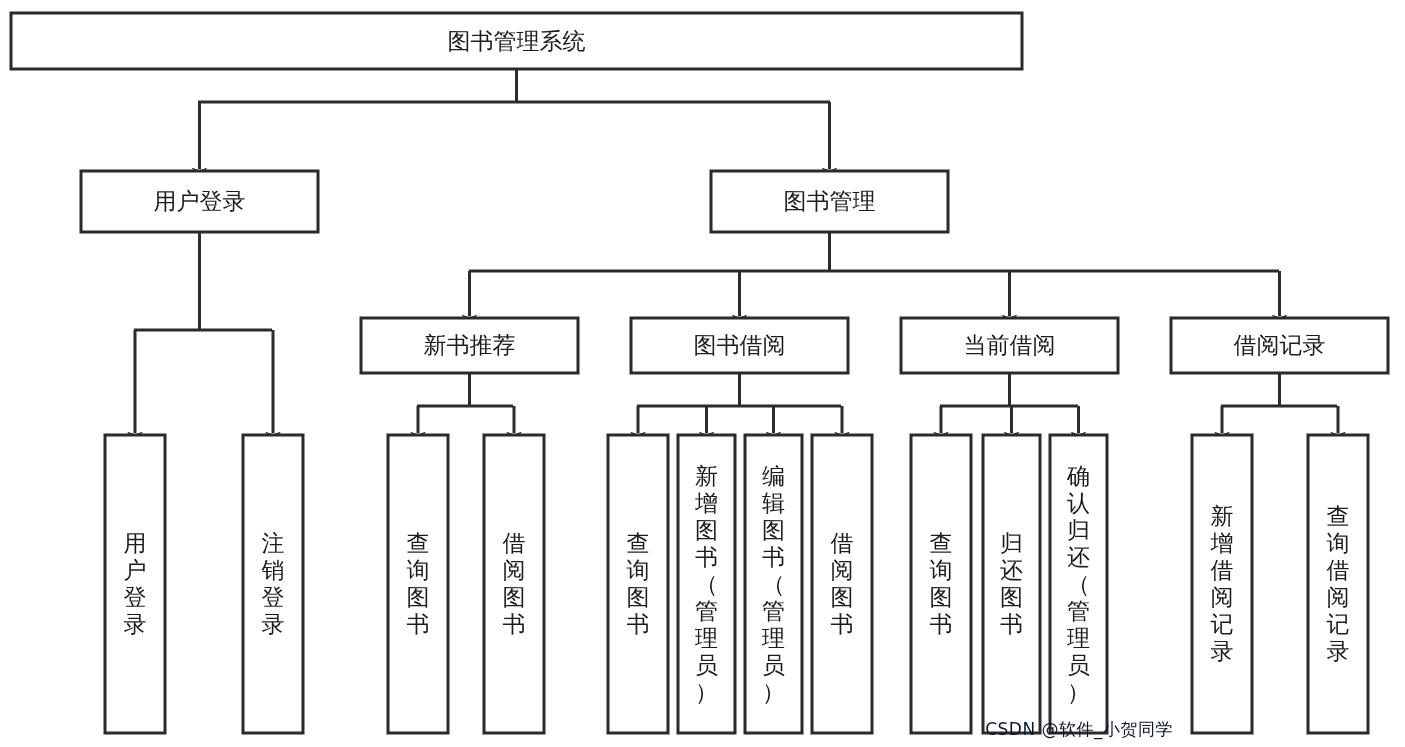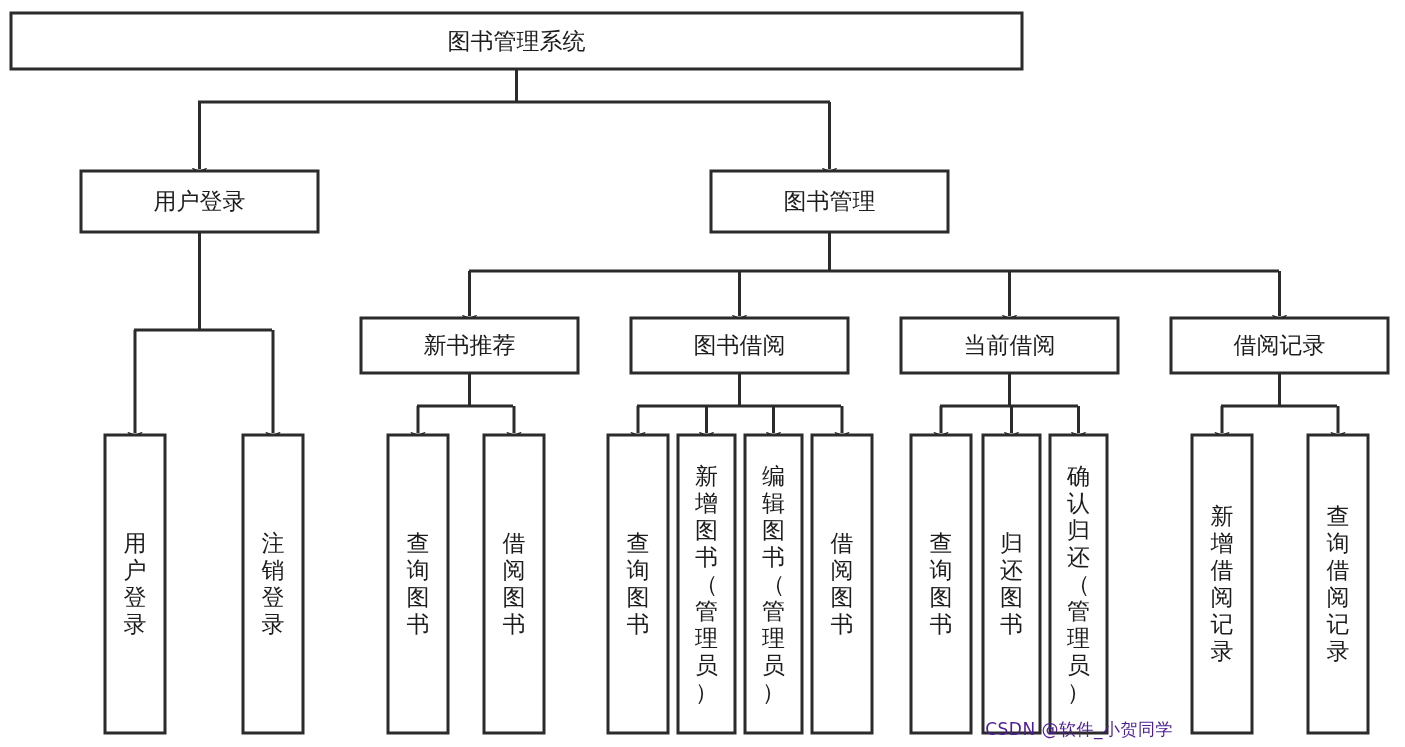--- a/index.html
+++ b/index.html
@@ -56,21 +56,21 @@
     font-size: 23px;
     fill: #1c1c1c;
     text-anchor: middle;
   }
   .watermark {
     position: absolute;
     right: 8px;
     bottom: 6px;
     font-family: "DejaVu Sans", "Liberation Sans", sans-serif;
     font-size: 17px;
-    color: #4c1d95;
+    color: #0f172a;
     white-space: nowrap;
     letter-spacing: 0.5px;
     pointer-events: none;
   }
 </style>
 </head>
 <body>
 
 <div id="diagram-root">
 

